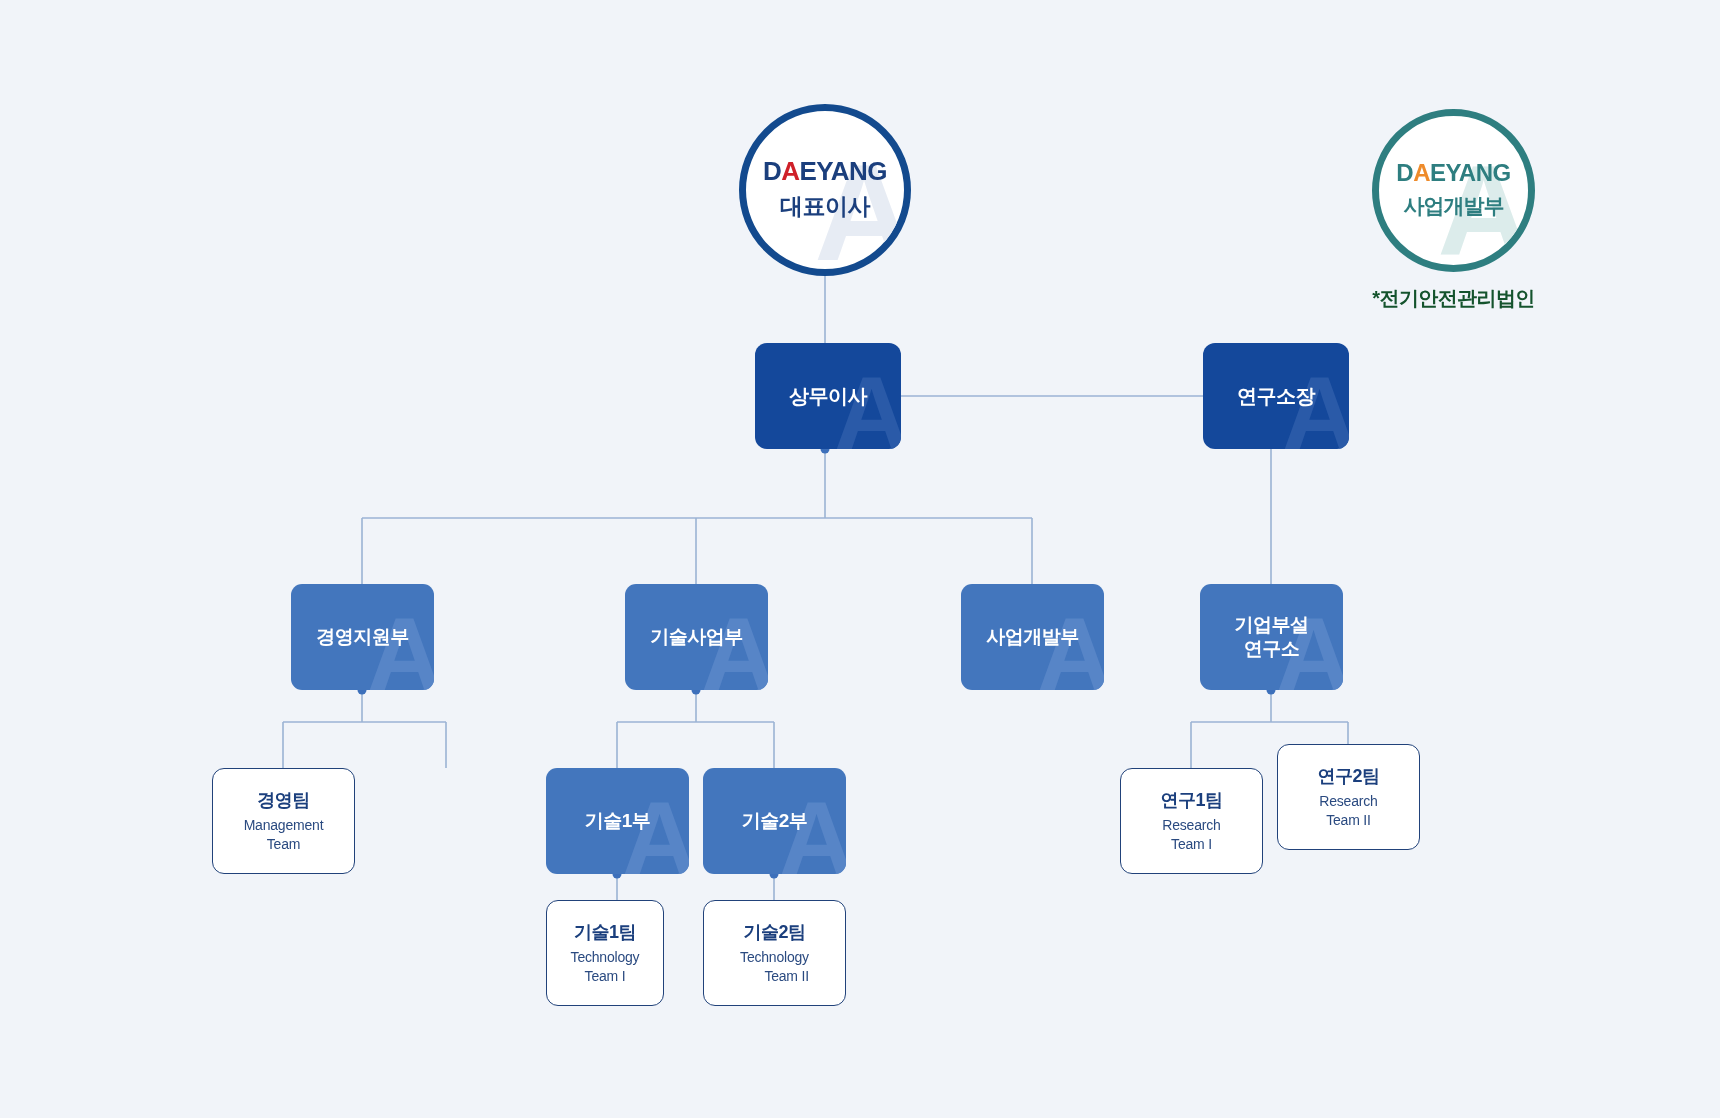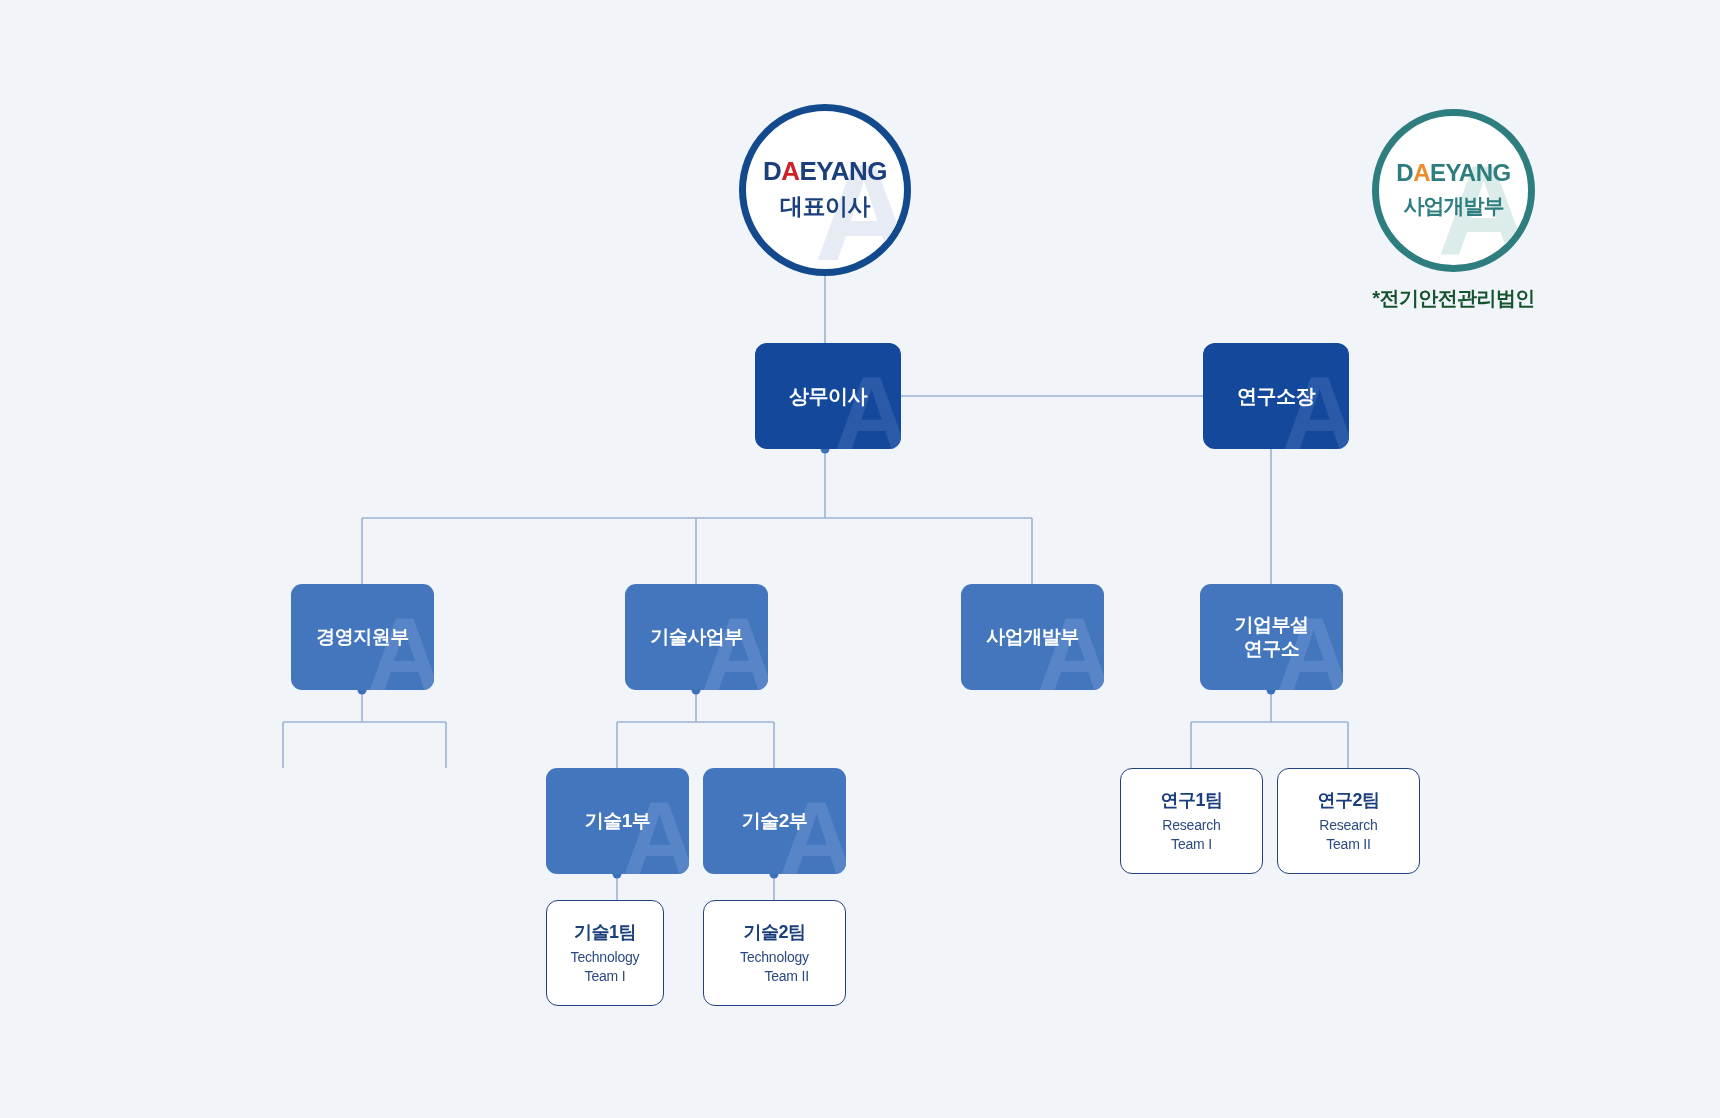--- a/index.html
+++ b/index.html
@@ -218,31 +218,38 @@
   </div>
 
   <div class="node n-dept" style="left:1200px;top:584px;width:143px;height:106px;">
     <span class="wm">A</span>
     <div class="ttl">
       <span>기업부설</span><br>
       <span>연구소</span>
     </div>
   </div>
 
+  <div class="node n-team" style="left:212px;top:768px;width:143px;height:106px;">
+    <div class="ttl">경영팀</div>
+    <div class="sub">
+      <span>Management</span><br>
+      <span>Team</span>
+    </div>
+  </div>
 
 
   <div class="node n-team" style="left:1120px;top:768px;width:143px;height:106px;">
     <div class="ttl">연구1팀</div>
     <div class="sub">
       <span>Research</span><br>
       <span>Team I</span>
     </div>
   </div>
 
-  <div class="node n-team" style="left:1277px;top:768px;width:143px;height:106px;">
+  <div class="node n-team" style="left:1277px;top:744px;width:143px;height:106px;">
     <div class="ttl">연구2팀</div>
     <div class="sub">
       <span>Research</span><br>
       <span>Team II</span>
     </div>
   </div>
 
   <div class="node n-dept" style="left:546px;top:768px;width:143px;height:106px;">
     <span class="wm">A</span>
     <div class="ttl">기술1부</div>

